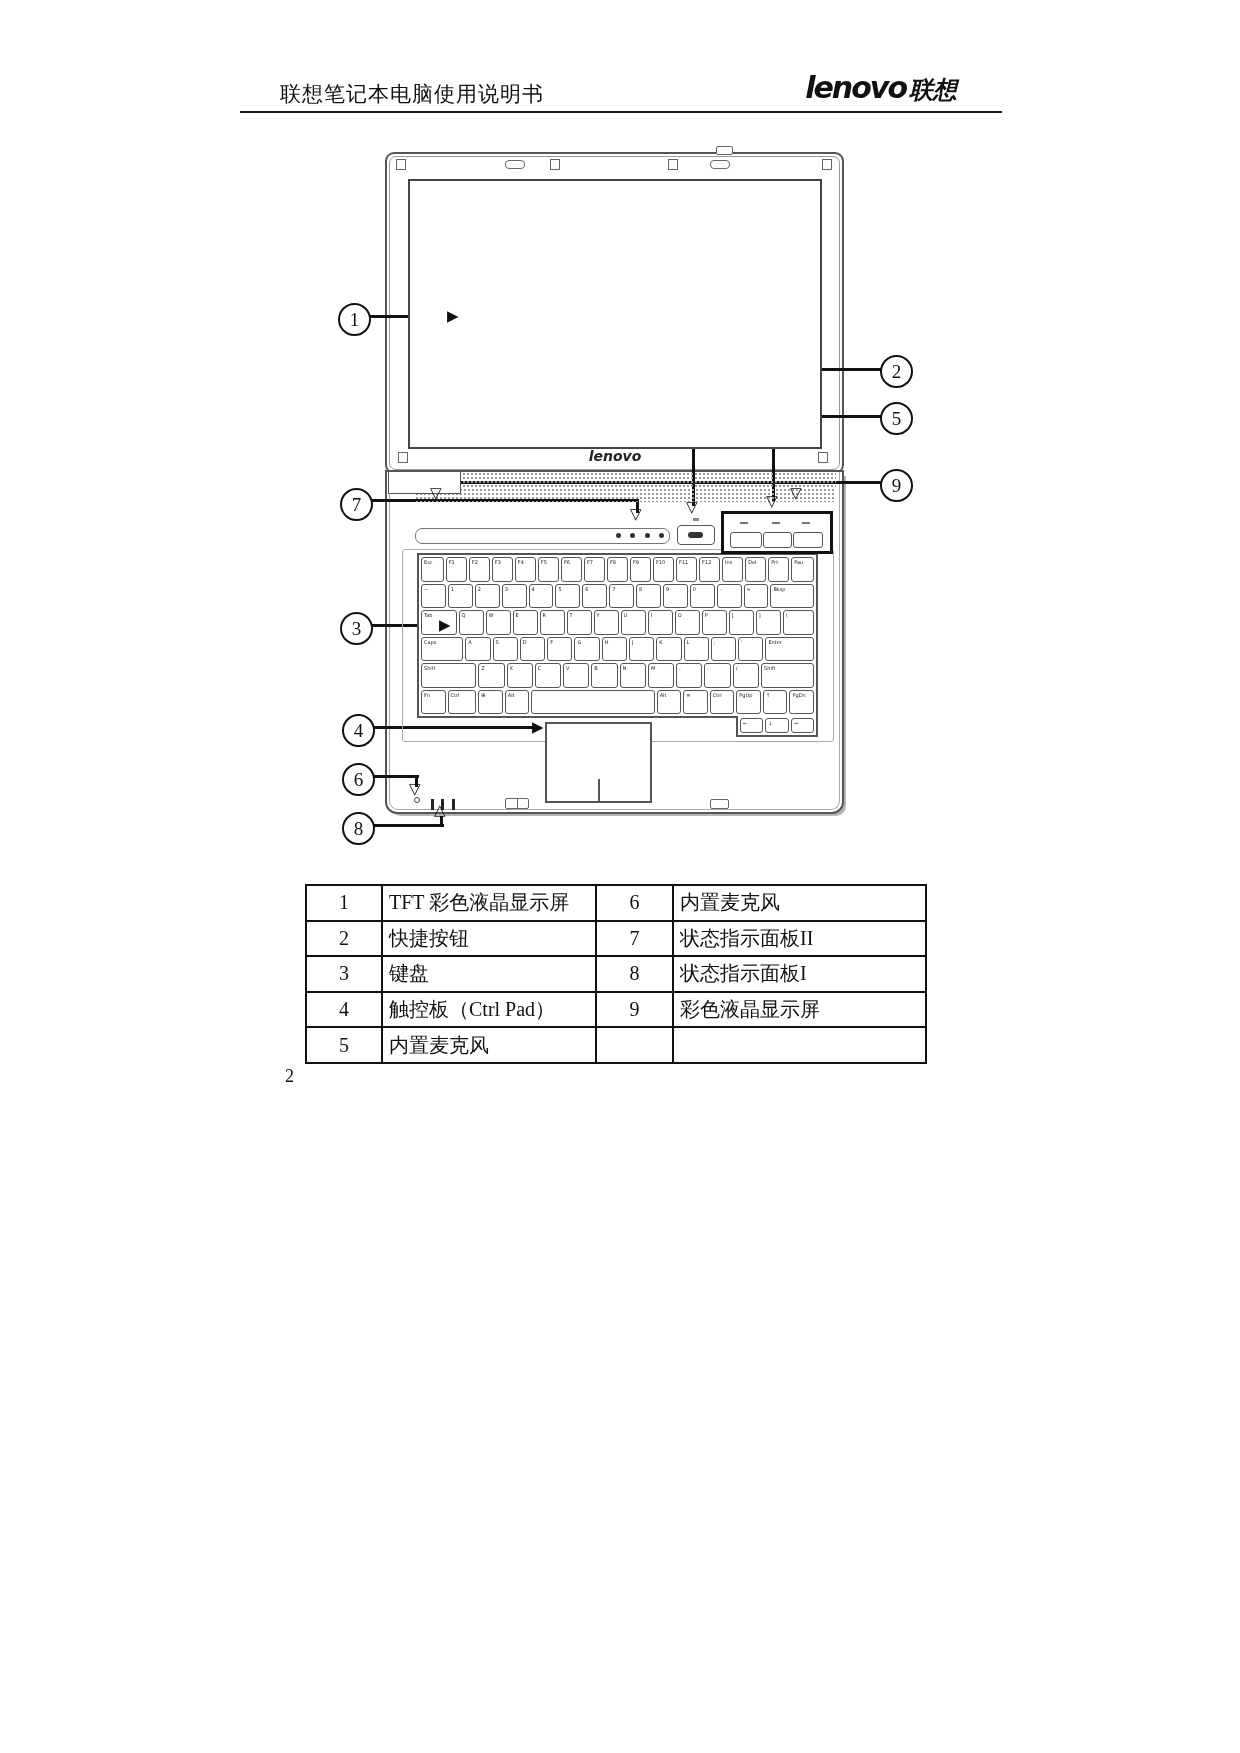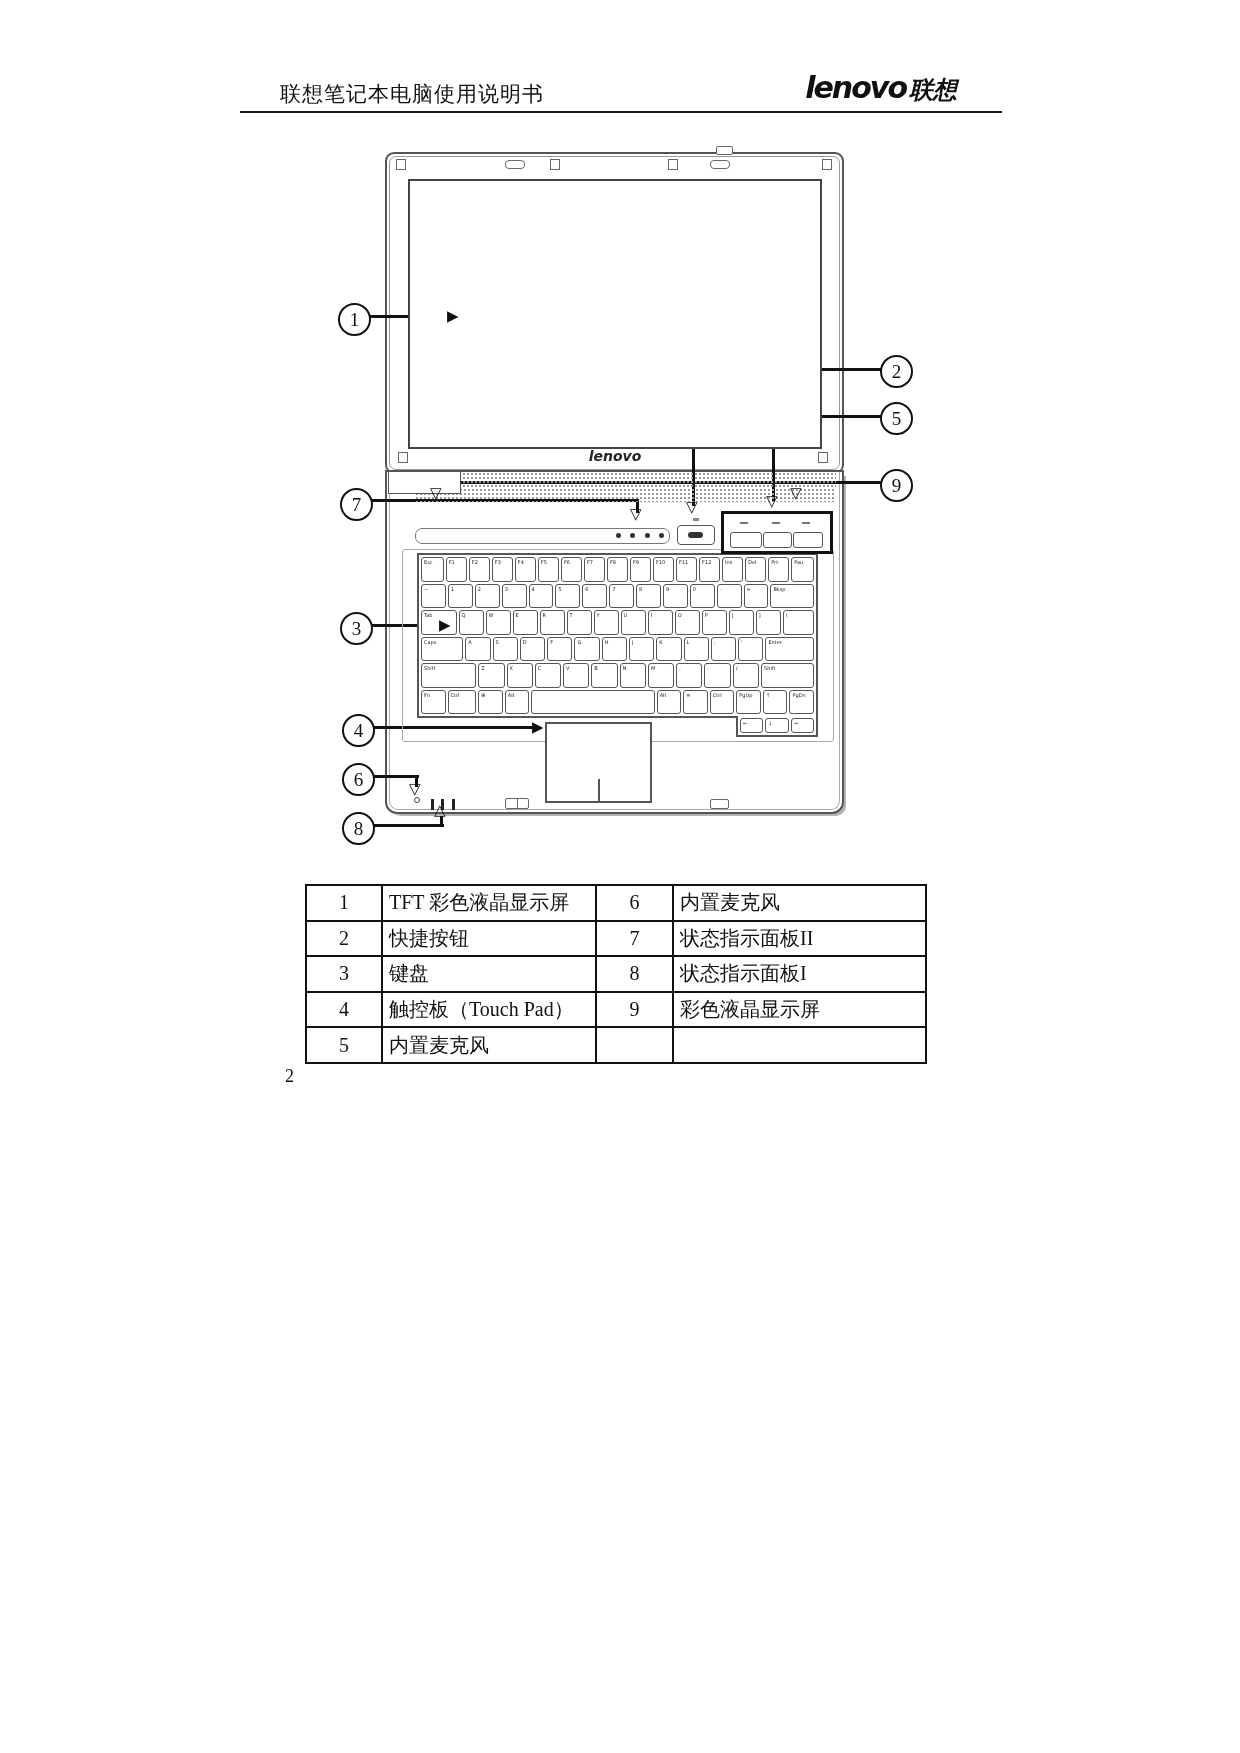--- a/index.html
+++ b/index.html
@@ -343,21 +343,21 @@
       <td class="lbl2">状态指示面板II</td>
     </tr>
     <tr>
       <td class="num">3</td>
       <td class="lbl">键盘</td>
       <td class="num2">8</td>
       <td class="lbl2">状态指示面板I</td>
     </tr>
     <tr>
       <td class="num">4</td>
-      <td class="lbl">触控板（Touch Pad）</td>
+      <td class="lbl">触控板（Ctrl Pad）</td>
       <td class="num2">9</td>
       <td class="lbl2">彩色液晶显示屏</td>
     </tr>
     <tr>
       <td class="num">5</td>
       <td class="lbl">内置麦克风</td>
       <td class="num2"></td>
       <td class="lbl2"></td>
     </tr>
   </tbody>

